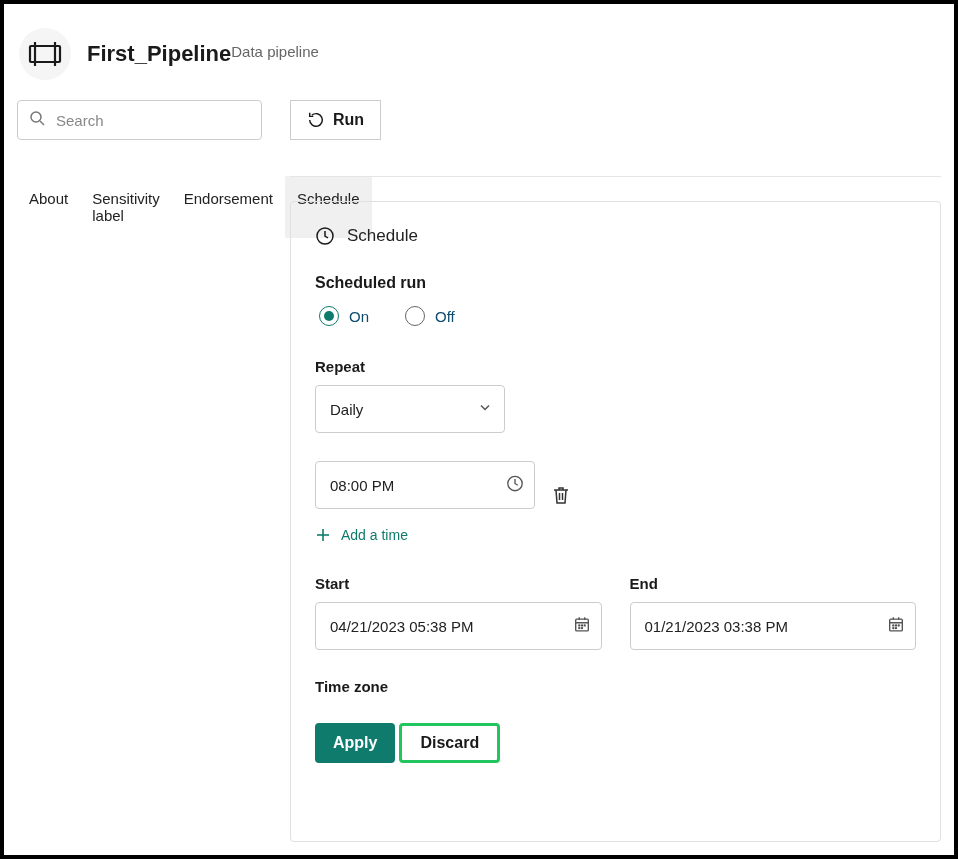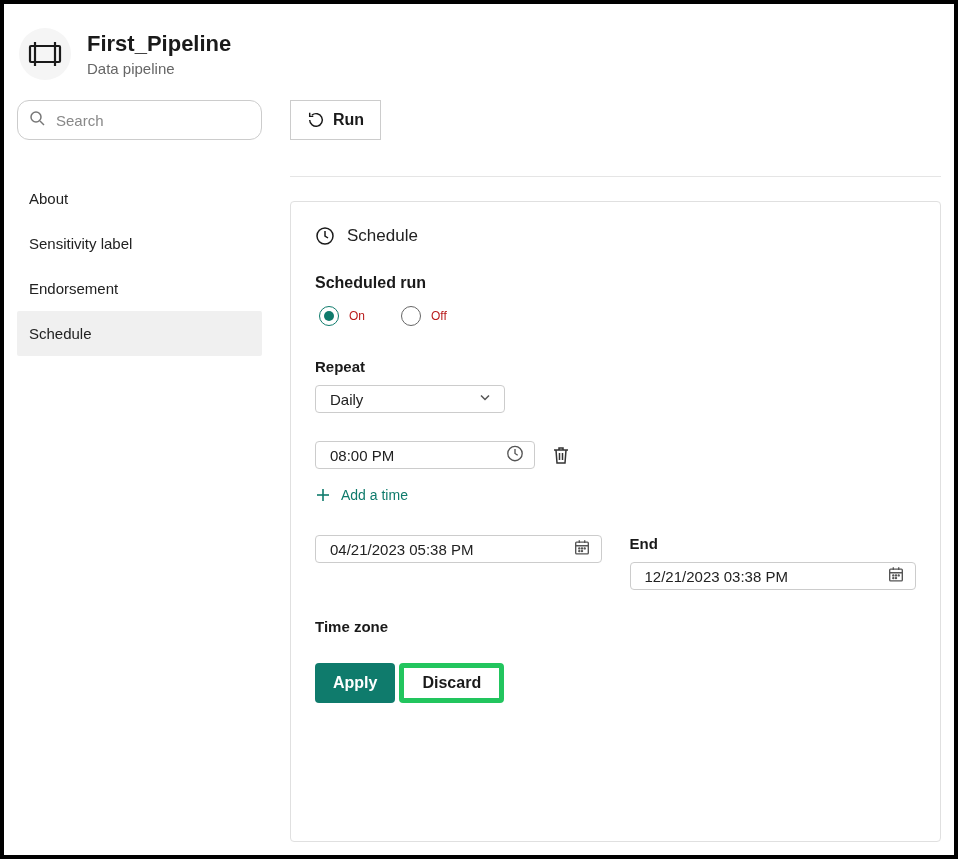--- a/index.html
+++ b/index.html
@@ -37,21 +37,21 @@
       display: flex;
       align-items: center;
       justify-content: center;
     }
     .pipeline-icon svg {
       width: 36px;
       height: 36px;
     }
     .header-text {
       display: flex;
-      flex-direction: column;
+      flex-direction: row;
     }
     .header-title {
       font-size: 22px;
       font-weight: 600;
       color: #1a1a1a;
       line-height: 1.2;
     }
     .header-subtitle {
       font-size: 15px;
       color: #666;
@@ -70,39 +70,38 @@
       flex-shrink: 0;
     }
     .search-wrap {
       position: relative;
       margin-bottom: 36px;
     }
     .search-input {
       width: 100%;
       height: 40px;
       border: 1px solid #ccc;
-      border-radius: 12px;
+      border-radius: 4px;
       padding: 0 12px 0 38px;
       font-size: 15px;
       color: #3b82f6;
     }
     .search-input::placeholder {
       color: #888;
     }
     .search-icon {
       position: absolute;
       left: 12px;
       top: 50%;
       transform: translateY(-50%);
       color: #666;
     }
     .nav-list {
       list-style: none;
       display: flex;
-      flex-direction: column;
     }
     .nav-item {
       padding: 14px 12px;
       font-size: 15px;
       color: #222;
       cursor: pointer;
       border-radius: 2px;
     }
     .nav-item.active {
       background: #f0f0f0;
@@ -192,40 +191,40 @@
     .radio-circle.checked {
       border-color: #0f7b6c;
     }
     .radio-dot {
       width: 10px;
       height: 10px;
       background: #0f7b6c;
       border-radius: 50%;
     }
     .radio-label {
-      font-size: 12px;
-      color: #b91c1c;
+      font-size: 15px;
+      color: #0c4a6e;
     }
     
     .field-group {
       margin-bottom: 28px;
     }
     .field-label {
       font-size: 15px;
       font-weight: 600;
       color: #1a1a1a;
       margin-bottom: 10px;
       display: block;
     }
     
     .select-box, .input-box {
       position: relative;
       display: inline-flex;
       align-items: center;
-      height: 28px;
+      height: 48px;
       border: 1px solid #ccc;
       border-radius: 4px;
       padding: 0 40px 0 14px;
       font-size: 15px;
       color: #222;
       background: #fff;
       cursor: pointer;
     }
     .select-box .chevron,
     .input-box .end-icon {
@@ -301,21 +300,21 @@
       align-items: center;
     }
     .btn-primary {
       background: #0f7b6c;
       color: #fff;
       border: none;
     }
     .btn-secondary {
       background: #fff;
       color: #1a1a1a;
-      border: 5px solid #22c55e;
+      border: 3px solid #22c55e;
     }
   </style>
 </head>
 <body>
 
 <div class="container">
 
   <div class="header">
     <div class="pipeline-icon">
       <svg viewBox="0 0 36 28" fill="none" stroke="#1a1a1a" stroke-width="2.2">
@@ -425,41 +424,42 @@
             <svg viewBox="0 0 16 16" fill="none" stroke="#0f7b6c" stroke-width="1.6">
               <line x1="8" y1="2" x2="8" y2="14"></line>
               <line x1="2" y1="8" x2="14" y2="8"></line>
             </svg>
             <span>Add a time</span>
           </div>
         </div>
 
         <div class="two-col">
           <div class="col">
+            <span class="field-label">Start</span>
             <div class="input-box date-input">
               <span>04/21/2023 05:38 PM</span>
               <span class="end-icon">
                 <svg width="18" height="18" viewBox="0 0 20 20" fill="none" stroke="#555" stroke-width="1.5">
                   <rect x="3" y="4" width="14" height="13" rx="1"></rect>
                   <line x1="3" y1="8" x2="17" y2="8"></line>
                   <line x1="7" y1="2" x2="7" y2="5"></line>
                   <line x1="13" y1="2" x2="13" y2="5"></line>
                   <circle cx="7" cy="11" r="0.6" fill="#555"></circle>
                   <circle cx="10" cy="11" r="0.6" fill="#555"></circle>
                   <circle cx="13" cy="11" r="0.6" fill="#555"></circle>
                   <circle cx="7" cy="14" r="0.6" fill="#555"></circle>
                   <circle cx="10" cy="14" r="0.6" fill="#555"></circle>
                 </svg>
               </span>
             </div>
           </div>
           <div class="col">
             <span class="field-label">End</span>
             <div class="input-box date-input">
-              <span>12/21/2023 03:38 PM</span>
+              <span>01/21/2023 03:38 PM</span>
               <span class="end-icon">
                 <svg width="18" height="18" viewBox="0 0 20 20" fill="none" stroke="#555" stroke-width="1.5">
                   <rect x="3" y="4" width="14" height="13" rx="1"></rect>
                   <line x1="3" y1="8" x2="17" y2="8"></line>
                   <line x1="7" y1="2" x2="7" y2="5"></line>
                   <line x1="13" y1="2" x2="13" y2="5"></line>
                   <circle cx="7" cy="11" r="0.6" fill="#555"></circle>
                   <circle cx="10" cy="11" r="0.6" fill="#555"></circle>
                   <circle cx="13" cy="11" r="0.6" fill="#555"></circle>
                   <circle cx="7" cy="14" r="0.6" fill="#555"></circle>

